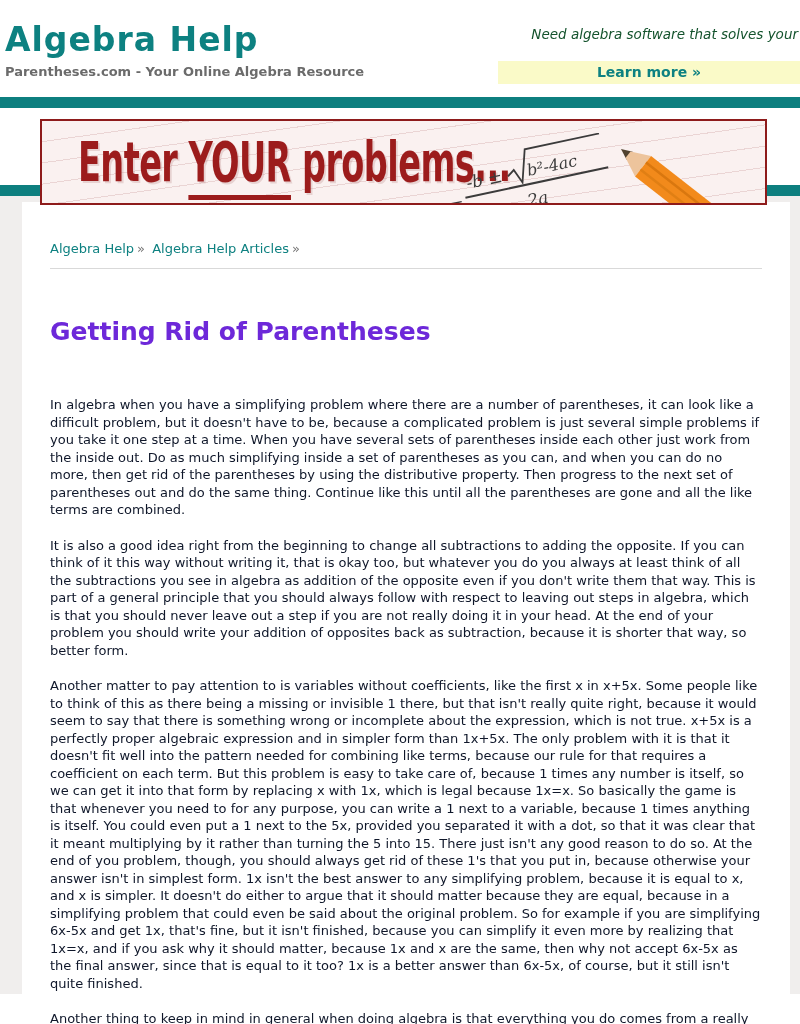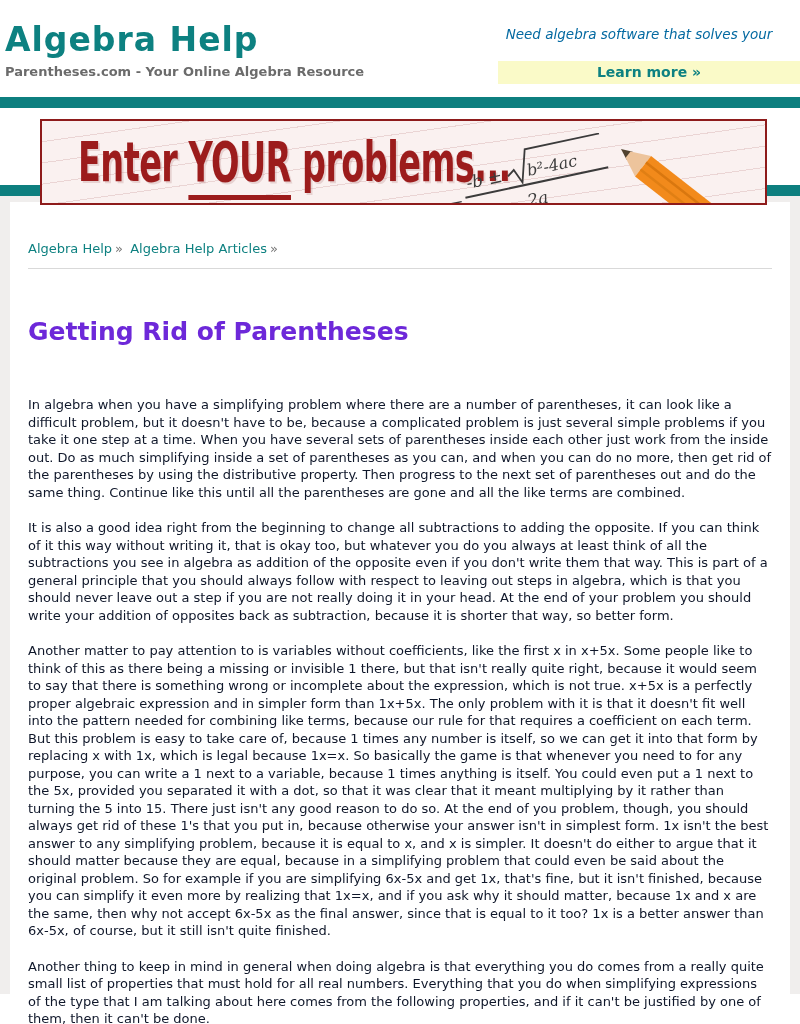--- a/index.html
+++ b/index.html
@@ -14,21 +14,21 @@
   .site-title {
     position:absolute; left:5px; top:20px;
     font-size:33px; font-weight:bold; color:#0d8181; letter-spacing:1px;
   }
   .tagline {
     position:absolute; left:5px; top:64px;
     font-size:13px; font-weight:bold; color:#6b6b6b;
   }
   .promo {
     position:absolute; right:2px; top:26px; width:318px;
-    text-align:center; font-style:italic; color:#0369a1;
+    text-align:right; font-style:italic; color:#14532d;
     font-size:13.5px; line-height:17px;
   }
   .promo-btn {
     position:absolute; right:0; top:61px; width:302px;
     background:#fafac8; color:#0d8181; font-weight:bold; font-size:14px;
     text-align:center; padding:3px 0 4px; text-decoration:none; display:block;
     cursor:pointer;
   }
   .teal-bar { height:11px; background:#0d7f7f; }
   
@@ -49,21 +49,21 @@
   .banner-heading-inner {
     display:inline-block; transform:scaleX(0.60); transform-origin:0 50%;
     letter-spacing:-1px;
     text-shadow:3px 2px 0 rgba(190,140,140,0.30);
   }
   .banner-your { border-bottom:5px solid #9c1c1c; padding-bottom:1px; }
   .formula-svg { position:absolute; left:386px; top:12px; }
   .pencil-svg { position:absolute; right:22px; top:10px; }
   
   .content-wrap { background:#f0eeed; padding:6px 10px 0; height:798px; }
-  .content-box { background:#fff; height:100%; padding:39px 18px 0; }
+  .content-box { background:#fff; height:100%; padding:39px 28px 0;margin-left:12px; }
   .breadcrumb { font-size:13px; color:#777; }
   .breadcrumb a { color:#0e8181; text-decoration:none; cursor:pointer; }
   .breadcrumb .sep { color:#777; padding:0 3px; }
   .content-box hr {
     border:none; border-top:1px solid #d9d9d9; margin:12px 0 0;
   }
   .article-title {
     margin:48px 0 0; font-size:25px; font-weight:bold; color:#6d28d9;
   }
   .article-body { margin-top:50px; }

